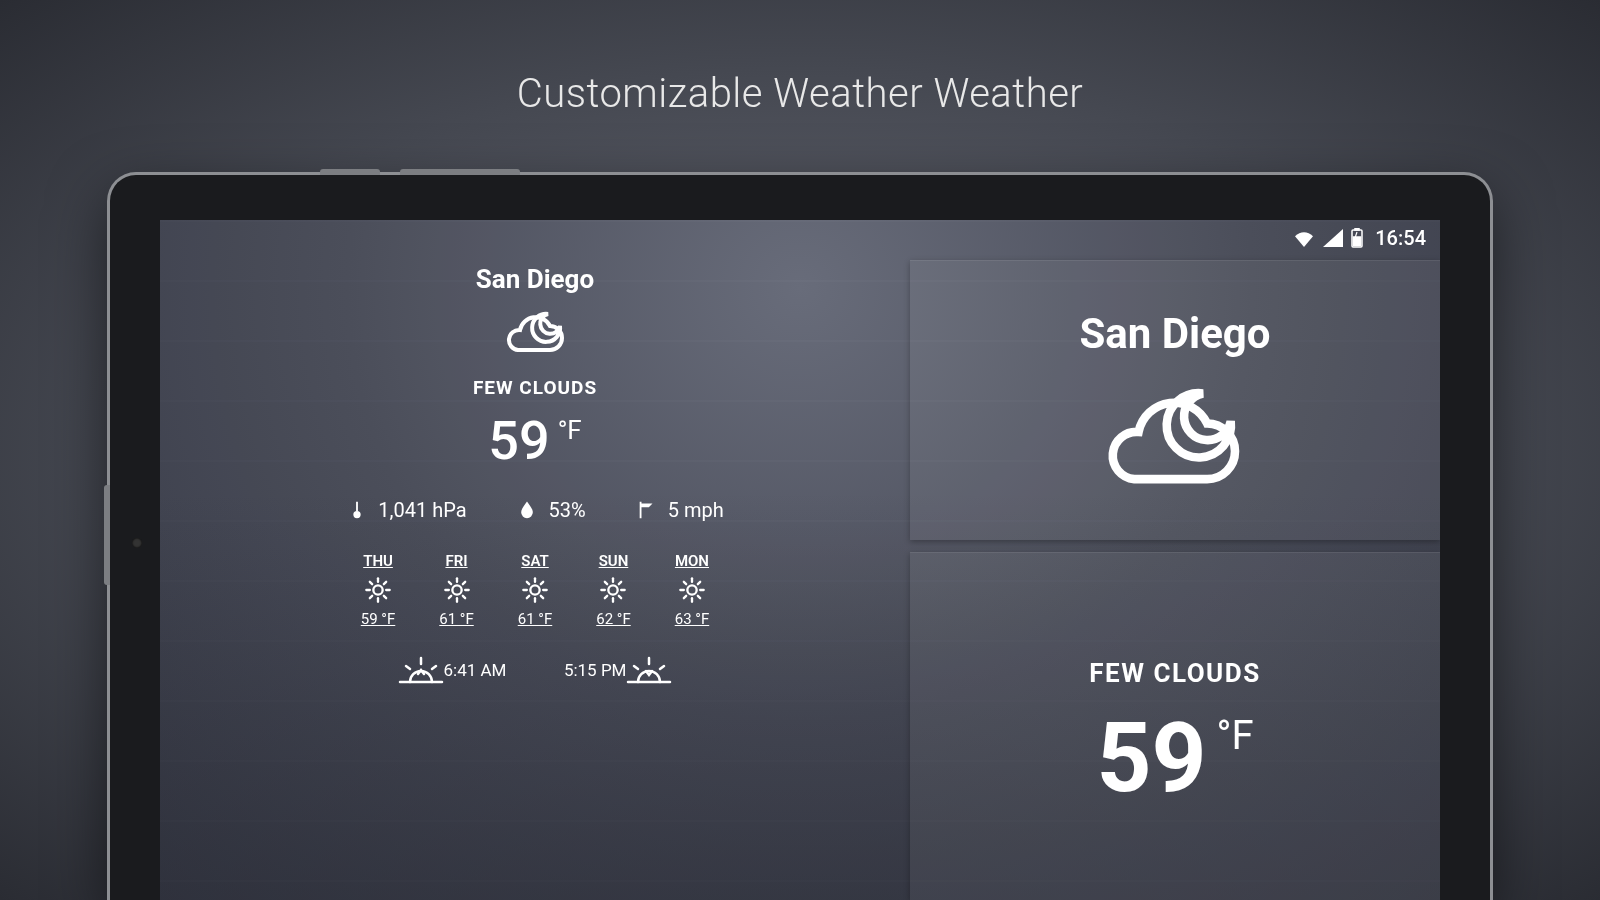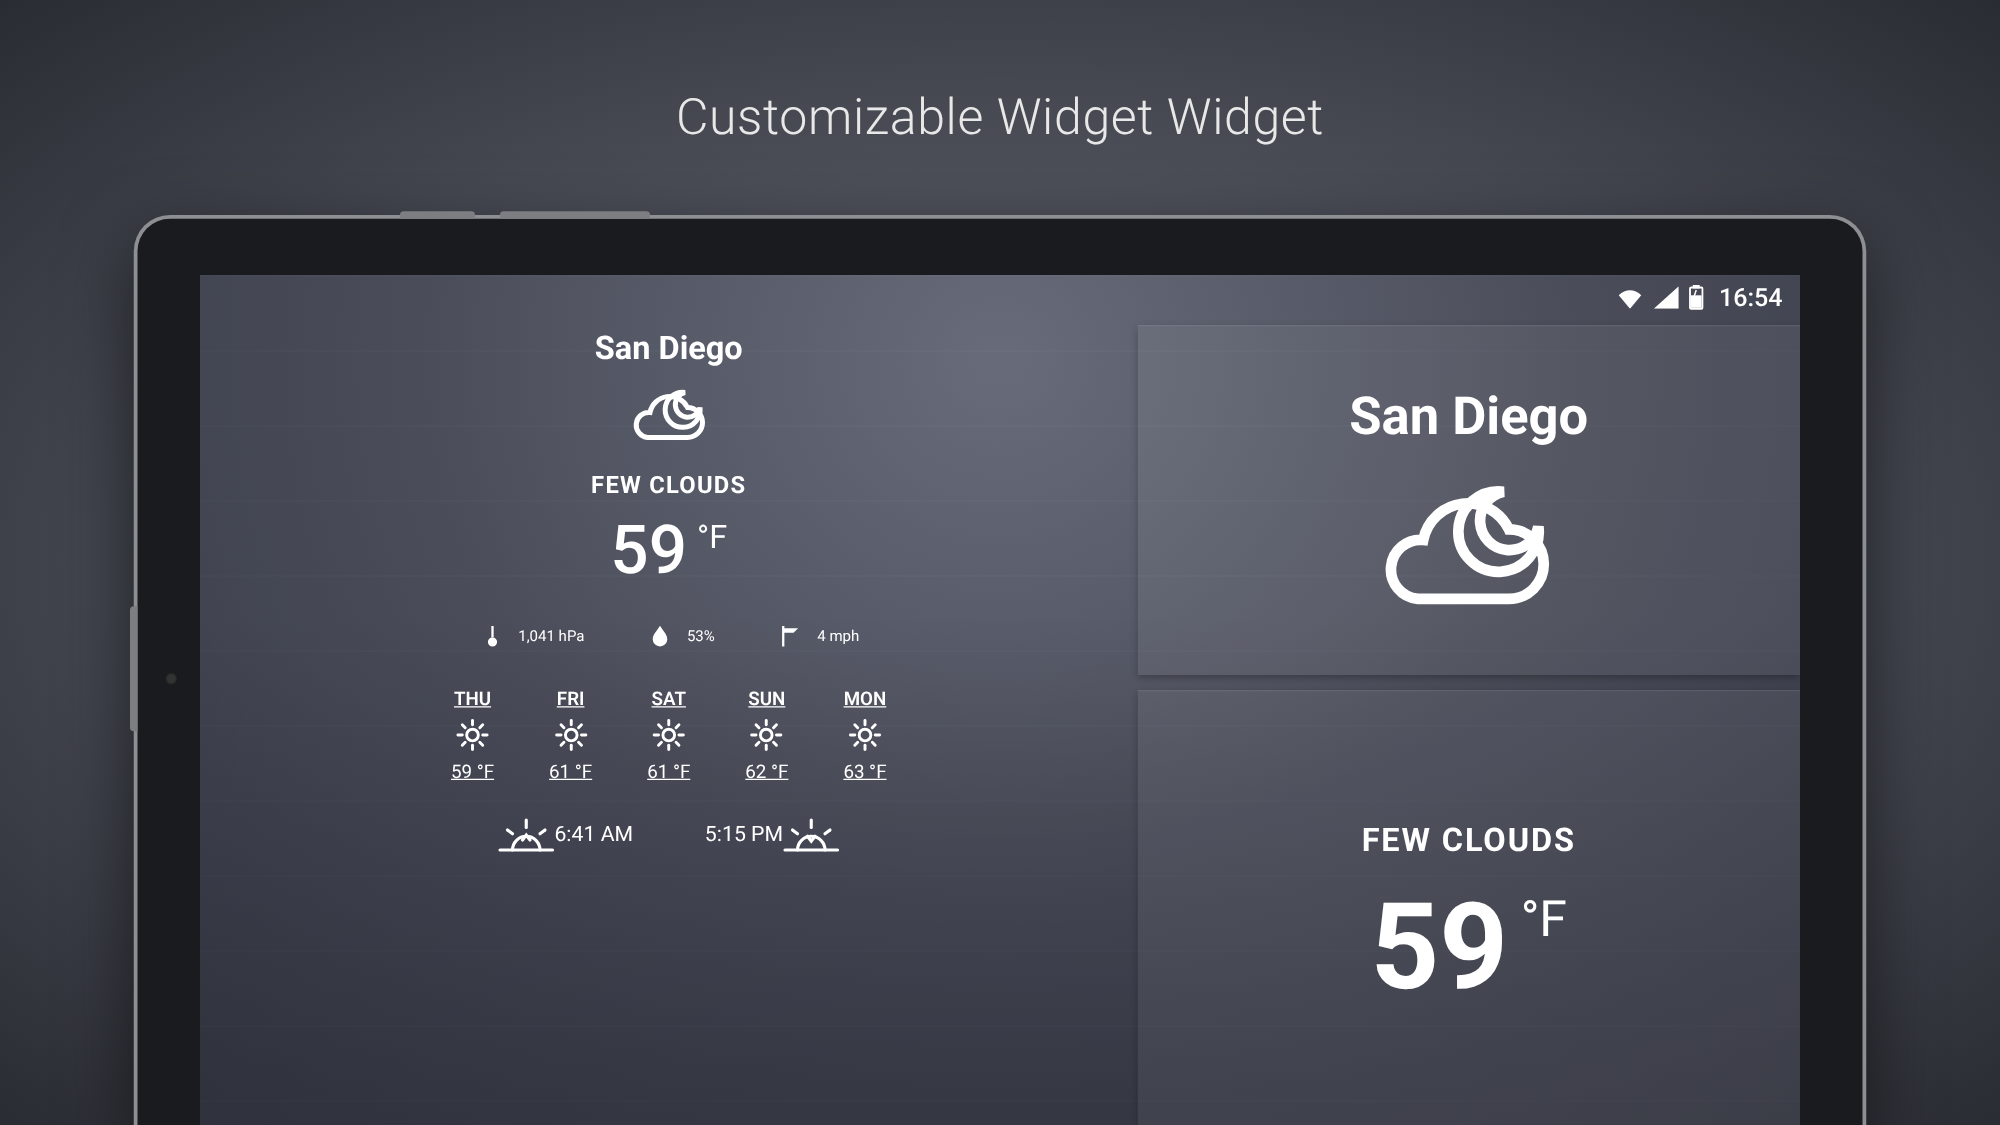--- a/index.html
+++ b/index.html
@@ -81,21 +81,21 @@
     width: 530px;
     display: flex;
     flex-direction: column;
     gap: 12px;
     padding-right: 0;
   }
   .city-small { font-size: 26px; font-weight: 700; margin-bottom: 8px;}
   .cond-label { font-size: 19px; font-weight: 700; letter-spacing: 1px; margin-top: 18px;}
   .big-temp { font-size: 54px; font-weight: 500; margin-top: 10px; display:flex; align-items:flex-start; gap:8px;}
   .big-temp .unit { font-size: 26px; margin-top: 6px; font-weight:400;}
-  .metrics { display: flex; gap: 50px; margin-top: 26px; font-size: 12px; align-items:center;}
+  .metrics { display: flex; gap: 50px; margin-top: 26px; font-size: 20px; align-items:center;}
   .metric { display: flex; align-items: center; gap: 10px; }
   .forecast { display: flex; gap: 44px; margin-top: 30px; }
   .fday { display: flex; flex-direction: column; align-items: center; gap: 6px; font-size: 15px; font-weight:600;text-decoration:underline;}
   .fday .ftemp { font-weight: 400; font-size: 15px;}
   .sunrow { display: flex; align-items: center; margin-top: 26px; font-size: 17px;}
   .sunrow .gap { width: 120px; text-align:right;}
 
   .panel {
     background: rgba(255,255,255,0.06);
     box-shadow: 0 1px 0 rgba(255,255,255,0.08) inset, 0 2px 6px rgba(0,0,0,0.3);
@@ -109,21 +109,21 @@
   .cond-large { font-size: 26px; font-weight: 700; letter-spacing: 1.5px;}
 
   svg { display:block; }
   .ico-mini { width:22px; height:22px; }
   .sun-ico svg { width:28px; height:28px;}
   .rise-ico svg { width:46px; height:32px;}
 </style>
 </head>
 <body>
 
-<div class="page-title">Customizable Widget Widget</div>
+<div class="page-title">Customizable Weather Weather</div>
 
 <div class="tablet">
   <div class="edge-btn a"></div>
   <div class="edge-btn b"></div>
   <div class="side-btn"></div>
   <div class="camera"></div>
 
   <div class="screen">
 
     <div class="statusbar">
@@ -182,21 +182,21 @@
             </span>
             <span>53%</span>
           </div>
           <div class="metric">
             <span class="ico-mini">
               <svg viewBox="0 0 24 24" width="22" height="22" fill="none" stroke="white" stroke-width="2">
                   <line x1="5" y1="3" x2="5" y2="21"></line>
                   <path d="M5 5 L18 5 L14 9 L5 9" fill="white" stroke="none"></path>
                 </svg>
             </span>
-            <span>4 mph</span>
+            <span>5 mph</span>
           </div>
         </div>
 
         <div class="forecast">
           <div class="fday">
             <span>THU</span>
             <span class="sun-ico">
                 <svg viewBox="0 0 24 24" fill="none" stroke="white" stroke-width="2">
                   <circle cx="12" cy="12" r="4"></circle>
                   <g stroke-linecap="round">

